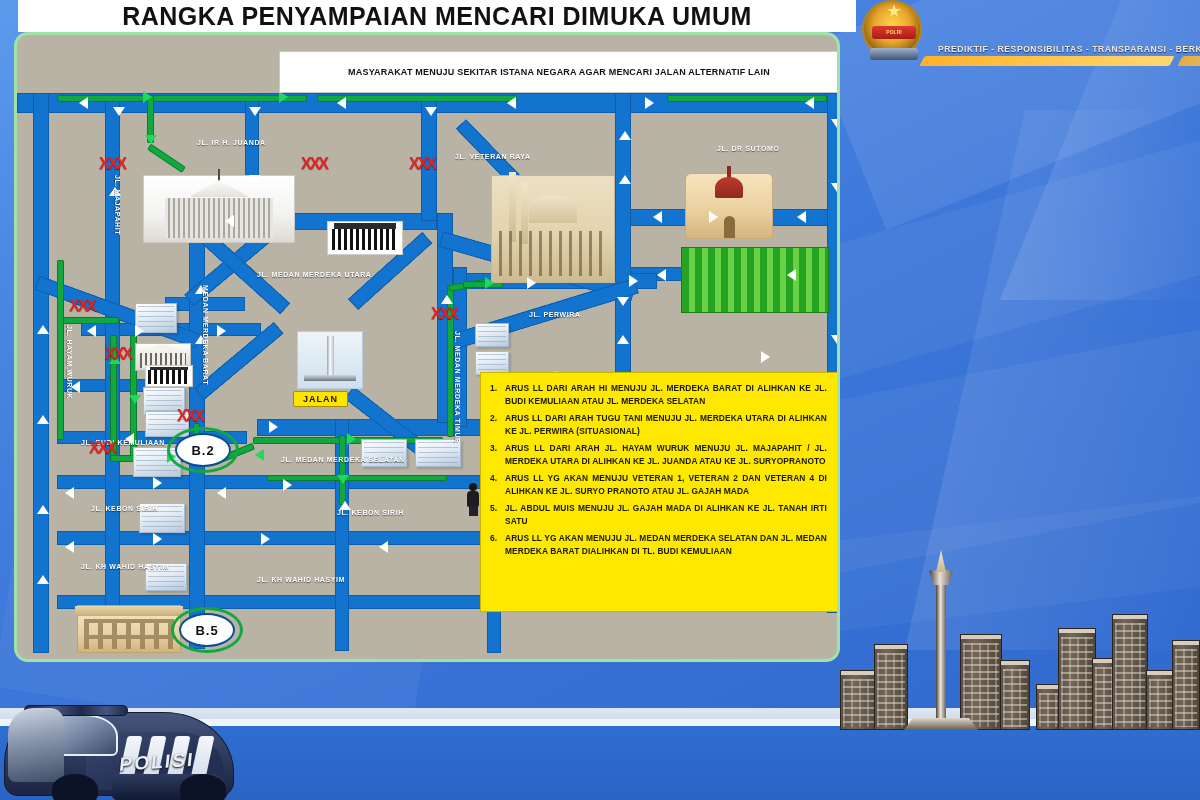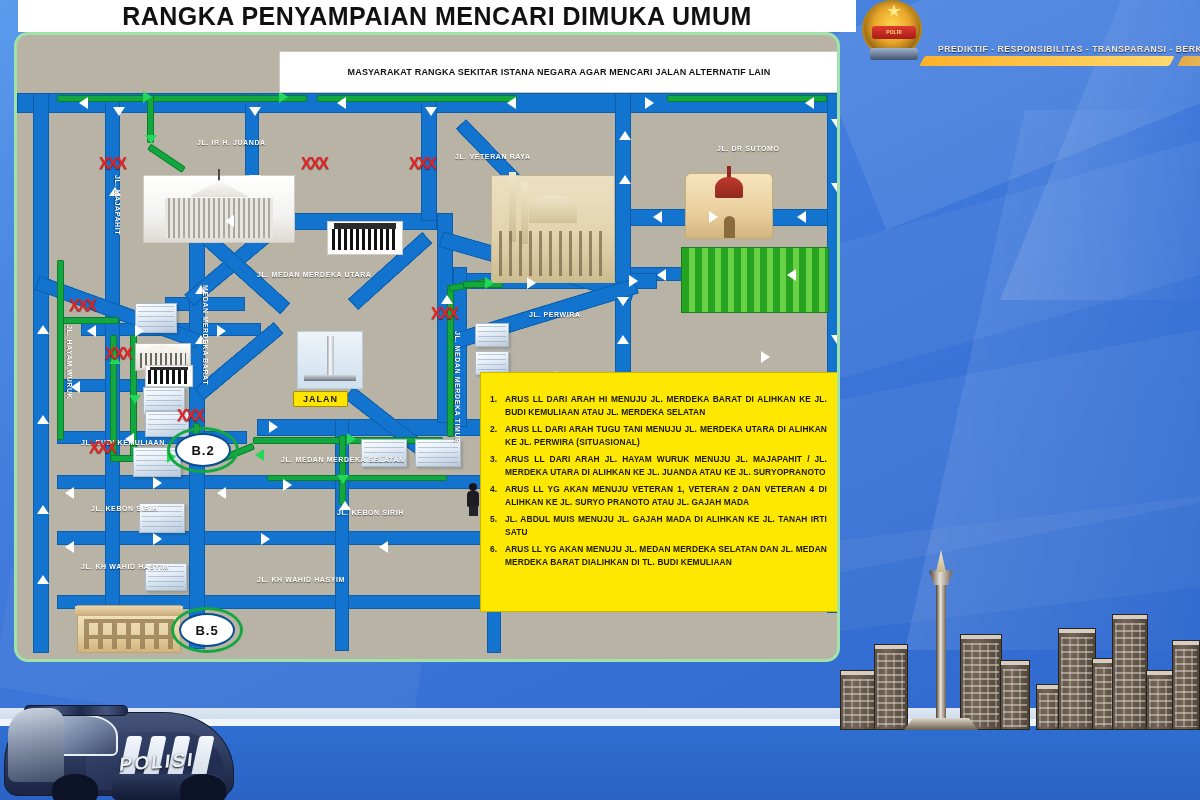--- a/index.html
+++ b/index.html
@@ -396,21 +396,21 @@
     white-space:nowrap; line-height:14px;
     font-family:"Liberation Sans", sans-serif;
   }
 
   
   #instructions {
     position:absolute; left:463px; top:337px; width:358px; height:240px;
     background:#ffe800; border:1px solid #cbb900;
     padding:9px 10px 6px 8px; z-index:9;
   }
-  #instructions ol { list-style:none; counter-reset:ins;margin-top:11px; }
+  #instructions ol { list-style:none; counter-reset:ins; }
   #instructions li {
     counter-increment:ins;
     position:relative; padding-left:16px; margin-bottom:5px;
     color:#1a1a00; font-size:8.4px; font-weight:bold; line-height:12.5px;
     letter-spacing:0.1px; text-align:justify;
     font-family:"Liberation Sans", sans-serif;
   }
   #instructions li::before {
     content:counter(ins) ".";
     position:absolute; left:1px; top:0; font-weight:bold;
@@ -734,21 +734,21 @@
     <div class="xmark" style="left:72px;  top:406px;">XXX</div>
 
     <div class="node-ring" style="left:150px; top:392px; width:72px; height:46px;"></div>
     <div class="node" style="left:158px; top:398px; width:56px; height:34px;">B.2</div>
     <div class="node-ring" style="left:154px; top:572px; width:72px; height:46px;"></div>
     <div class="node" style="left:162px; top:578px; width:56px; height:34px;">B.5</div>
 
     <div id="irti-tag" style="left:276px; top:356px;">JALAN</div>
 
     <div id="notice-box">
-      <div>MASYARAKAT RANGKA SEKITAR ISTANA NEGARA AGAR MENCARI JALAN ALTERNATIF LAIN</div>
+      <div>MASYARAKAT MENUJU SEKITAR ISTANA NEGARA AGAR MENCARI JALAN ALTERNATIF LAIN</div>
     </div>
 
     <div id="instructions">
       <ol>
         <li>ARUS LL DARI ARAH HI MENUJU JL. MERDEKA BARAT DI ALIHKAN KE JL. BUDI KEMULIAAN ATAU JL. MERDEKA SELATAN</li>
         <li>ARUS LL DARI ARAH TUGU TANI MENUJU JL. MERDEKA UTARA DI ALIHKAN KE JL. PERWIRA (SITUASIONAL)</li>
         <li>ARUS LL DARI ARAH JL. HAYAM WURUK MENUJU JL. MAJAPAHIT / JL. MERDEKA UTARA DI ALIHKAN KE JL. JUANDA ATAU KE JL. SURYOPRANOTO</li>
         <li>ARUS LL YG AKAN MENUJU VETERAN 1, VETERAN 2 DAN VETERAN 4 DI ALIHKAN KE JL. SURYO PRANOTO ATAU JL. GAJAH MADA</li>
         <li>JL. ABDUL MUIS MENUJU JL. GAJAH MADA DI ALIHKAN KE JL. TANAH IRTI SATU</li>
         <li>ARUS LL YG AKAN MENUJU JL. MEDAN MERDEKA SELATAN DAN JL. MEDAN MERDEKA BARAT DIALIHKAN DI TL. BUDI KEMULIAAN</li>

